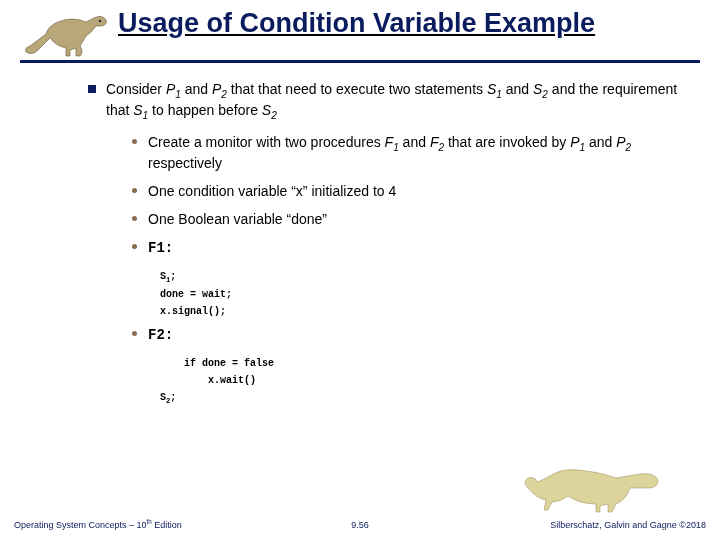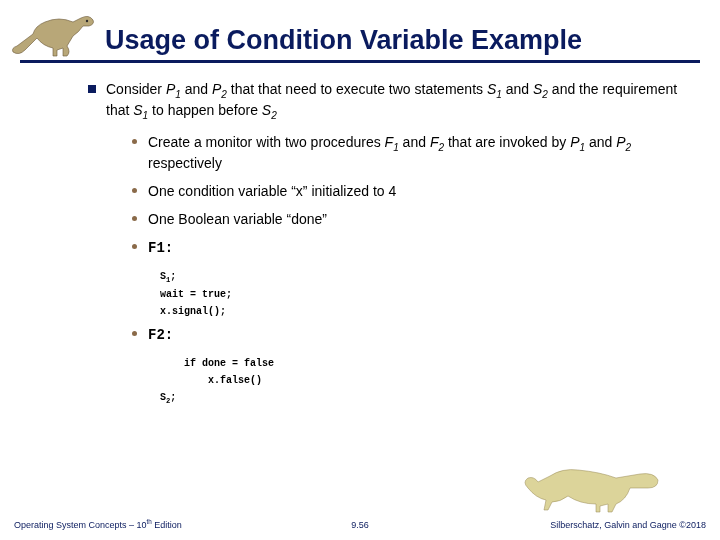--- a/index.html
+++ b/index.html
@@ -7,22 +7,23 @@
     padding: 0;
     width: 720px;
     height: 540px;
     font-family: Arial, Helvetica, sans-serif;
     background: #fff;
     position: relative;
     overflow: hidden;
   }
   .header {
     display: flex;
-    align-items: flex-end;
-    padding: 8px 20px 0 9px;
+    align-items: flex-start;
+    padding: 8px 20px 0 22px;
+    text-decoration: underline;
   }
   .logo {
     width: 90px;
     height: 50px;
     position: relative;
     flex-shrink: 0;
   }
   .title {
     font-size: 27px;
     font-weight: bold;
@@ -130,29 +131,29 @@
 <div class="content">
   <div class="sq-bullet">Consider <em>P<sub>1</sub></em> and <em>P<sub>2</sub></em> that that need to execute two statements <em>S<sub>1</sub></em> and <em>S<sub>2</sub></em> and the requirement  that <em>S<sub>1</sub></em> to happen before <em>S<sub>2</sub></em></div>
   <div class="dot-list">
     <div class="dot-bullet">Create a monitor with two procedures <em>F<sub>1</sub></em> and <em>F<sub>2</sub></em> that are invoked by <em>P<sub>1</sub></em> and <em>P<sub>2</sub></em> respectively</div>
     <div class="dot-bullet">One condition variable “x” initialized to 4</div>
     <div class="dot-bullet">One Boolean variable “done”</div>
     <div class="dot-bullet"><span style="font-family:'Courier New',monospace;font-weight:bold">F1:</span></div>
   </div>
   <div class="code-block">
     <span>S<sub>1</sub>;</span><br>
-    <span>wait = true;</span><br>
+    <span>done = wait;</span><br>
     <span>x.signal();</span>
   </div>
   <div class="dot-list" style="margin-top:6px">
     <div class="dot-bullet"><span style="font-family:'Courier New',monospace;font-weight:bold">F2:</span></div>
   </div>
   <div class="code-block">
     <span class="indent">if done = false</span>
-    <span class="indent2">x.false()</span>
+    <span class="indent2">x.wait()</span>
     <span>S<sub>2</sub>;</span>
   </div>
 </div>
 
 <div class="dino-bg">
   <svg viewBox="0 0 140 60" width="140" height="60">
     <path d="M8 34 Q2 28 8 24 Q14 22 18 28 L30 22 Q42 14 58 16 Q80 18 96 24 L120 20 Q134 18 138 26 Q138 34 128 34 L110 34 Q106 46 96 50 L92 58 L88 58 L88 50 L80 52 L80 58 L76 58 L76 50 Q60 50 48 42 Q40 48 32 48 L28 56 L24 56 L26 46 Q16 44 8 34 Z" fill="#d9d090"></path>
     <path d="M8 34 Q2 28 8 24 Q14 22 18 28 L30 22 Q42 14 58 16 Q80 18 96 24 L120 20 Q134 18 138 26 Q138 34 128 34 L110 34 Q106 46 96 50 L92 58 L88 58 L88 50 L80 52 L80 58 L76 58 L76 50 Q60 50 48 42 Q40 48 32 48 L28 56 L24 56 L26 46 Q16 44 8 34 Z" fill="none" stroke="#8a7a40" stroke-width="0.5"></path>
   </svg>
 </div>

